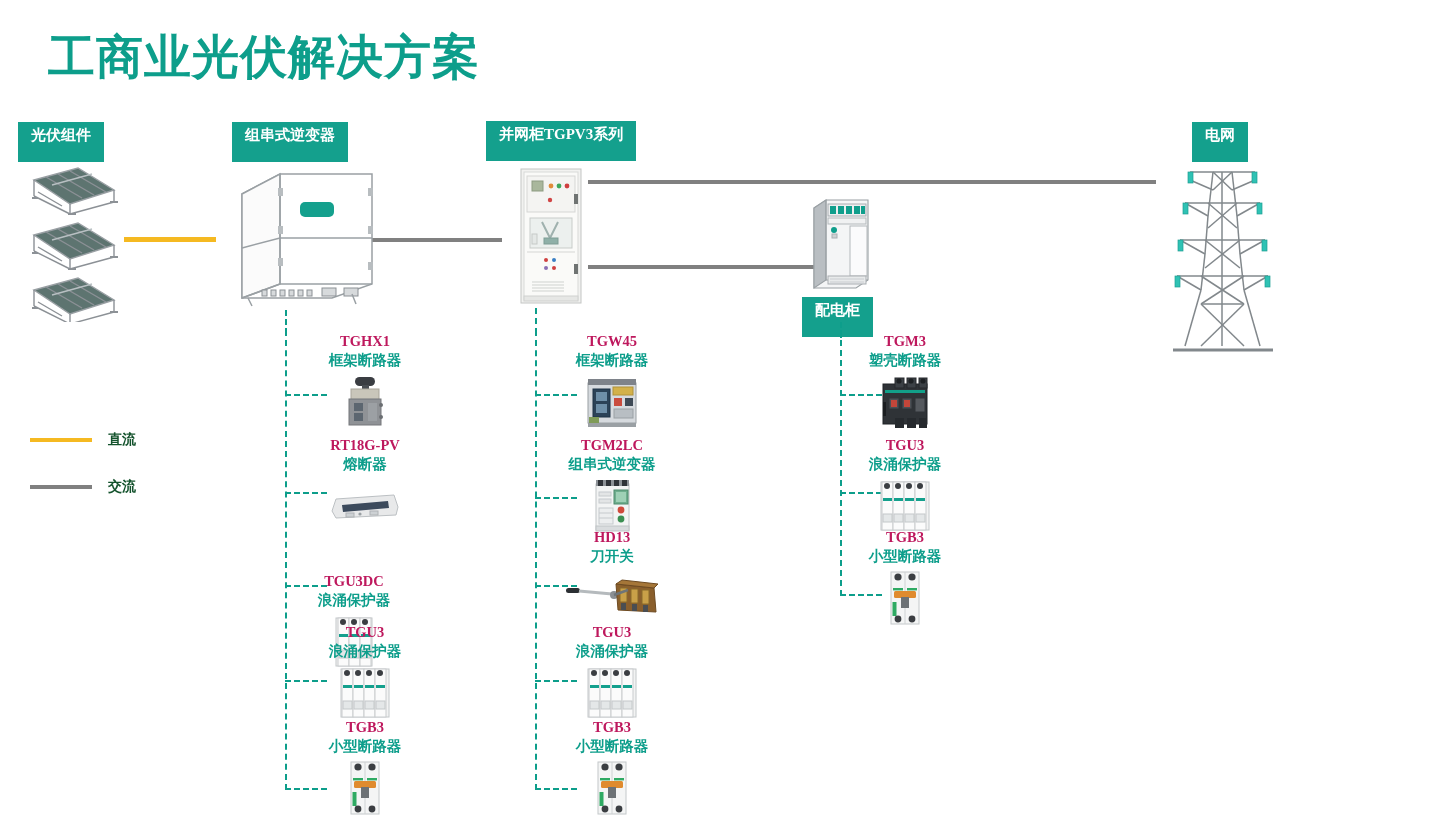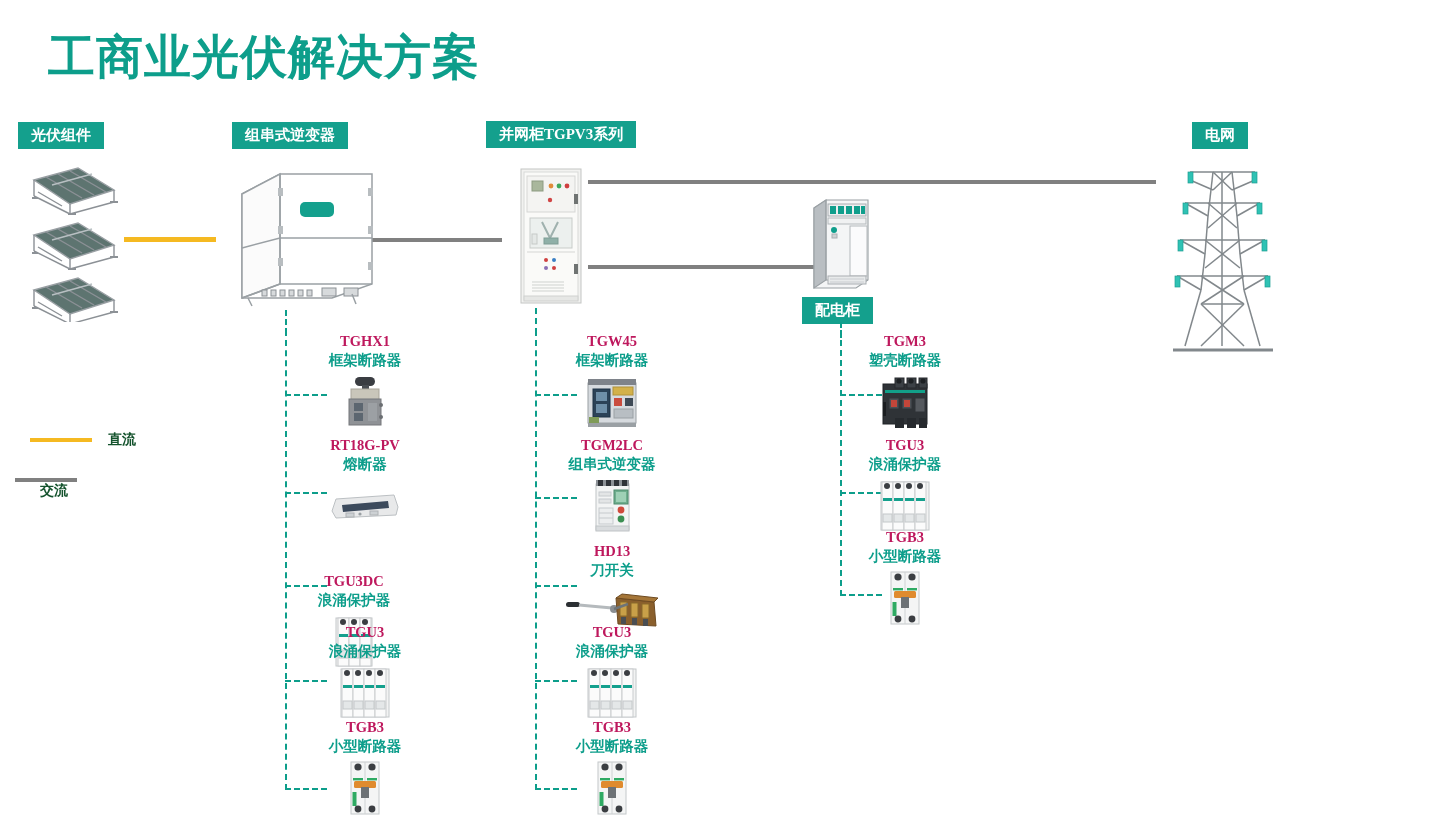--- a/index.html
+++ b/index.html
@@ -17,21 +17,21 @@
     font-size: 47px; font-weight: bold; letter-spacing: 1px;
     color: #0d9e8b; white-space: nowrap;
   }
 
   
   .badge {
     position: absolute;
     background: #14a08d;
     color: #ffffff;
     font-size: 15px; font-weight: bold;
-    padding: 6px 13px 6px 13px;
+    padding: 6px 13px 19px 13px;
     white-space: nowrap; line-height: 1;
   }
 
   
   .legend-row { position: absolute; display: flex; align-items: center; }
   .legend-swatch { width: 62px; height: 4px; margin-right: 16px; }
   .legend-label { font-size: 14px; font-weight: bold; color: #14532d; white-space: nowrap; }
 
   
   .flowline { position: absolute; }
@@ -70,21 +70,21 @@
   <div class="badge" style="left:18px; top:122px;">光伏组件</div>
   <div class="badge" style="left:232px; top:122px;">组串式逆变器</div>
   <div class="badge" style="left:486px; top:121px;">并网柜TGPV3系列</div>
   <div class="badge" style="left:802px; top:297px;">配电柜</div>
   <div class="badge" style="left:1192px; top:122px;">电网</div>
 
   <div class="legend-row" style="left:30px; top:431px;">
     <span class="legend-swatch" style="background:#f5b921;"></span>
     <span class="legend-label">直流</span>
   </div>
-  <div class="legend-row" style="left:15px; top:478px;flex-direction:column;">
+  <div class="legend-row" style="left:30px; top:478px;">
     <span class="legend-swatch" style="background:#808080;"></span>
     <span class="legend-label">交流</span>
   </div>
 
   <div class="flowline" style="left:124px; top:237px; width:92px; height:5px; background:#f5b921;"></div>
 
   <div class="flowline" style="left:372px; top:238px; width:130px; height:4px; background:#808080;"></div>
 
   <div class="flowline" style="left:588px; top:180px; width:568px; height:4px; background:#808080;"></div>
 
@@ -458,21 +458,21 @@
           <rect x="13" y="32" width="14" height="16" fill="#eceeef" stroke="#c6cacd"></rect>
           <g stroke="#c6cacd">
               <line x1="13" y1="37" x2="27" y2="37"></line>
               <line x1="13" y1="42" x2="27" y2="42"></line>
             </g>
           <rect x="10" y="50" width="33" height="5" fill="#d9dcde" stroke="#bfc3c6"></rect>
         </svg>
       </div>
     </div>
 
-    <div class="prod-item" style="left:527px; top:542px;">
+    <div class="prod-item" style="left:527px; top:528px;">
       <div class="prod-code">HD13</div>
       <div class="prod-name">刀开关</div>
       <div class="prod-art">
         <svg width="100" height="54" viewBox="0 0 100 54">
           <rect x="4" y="18" width="14" height="5" rx="2.5" fill="#2b2f33"></rect>
           <line x1="17" y1="21" x2="50" y2="24" stroke="#b5babd" stroke-width="3"></line>
           <circle cx="52" cy="25" r="4" fill="#8b8f93"></circle>
 
           <polygon points="54,14 92,18 94,42 56,40" fill="#8a5f2c" stroke="#6e4b22"></polygon>
           <polygon points="54,14 60,10 96,14 92,18" fill="#a57638" stroke="#6e4b22"></polygon>

